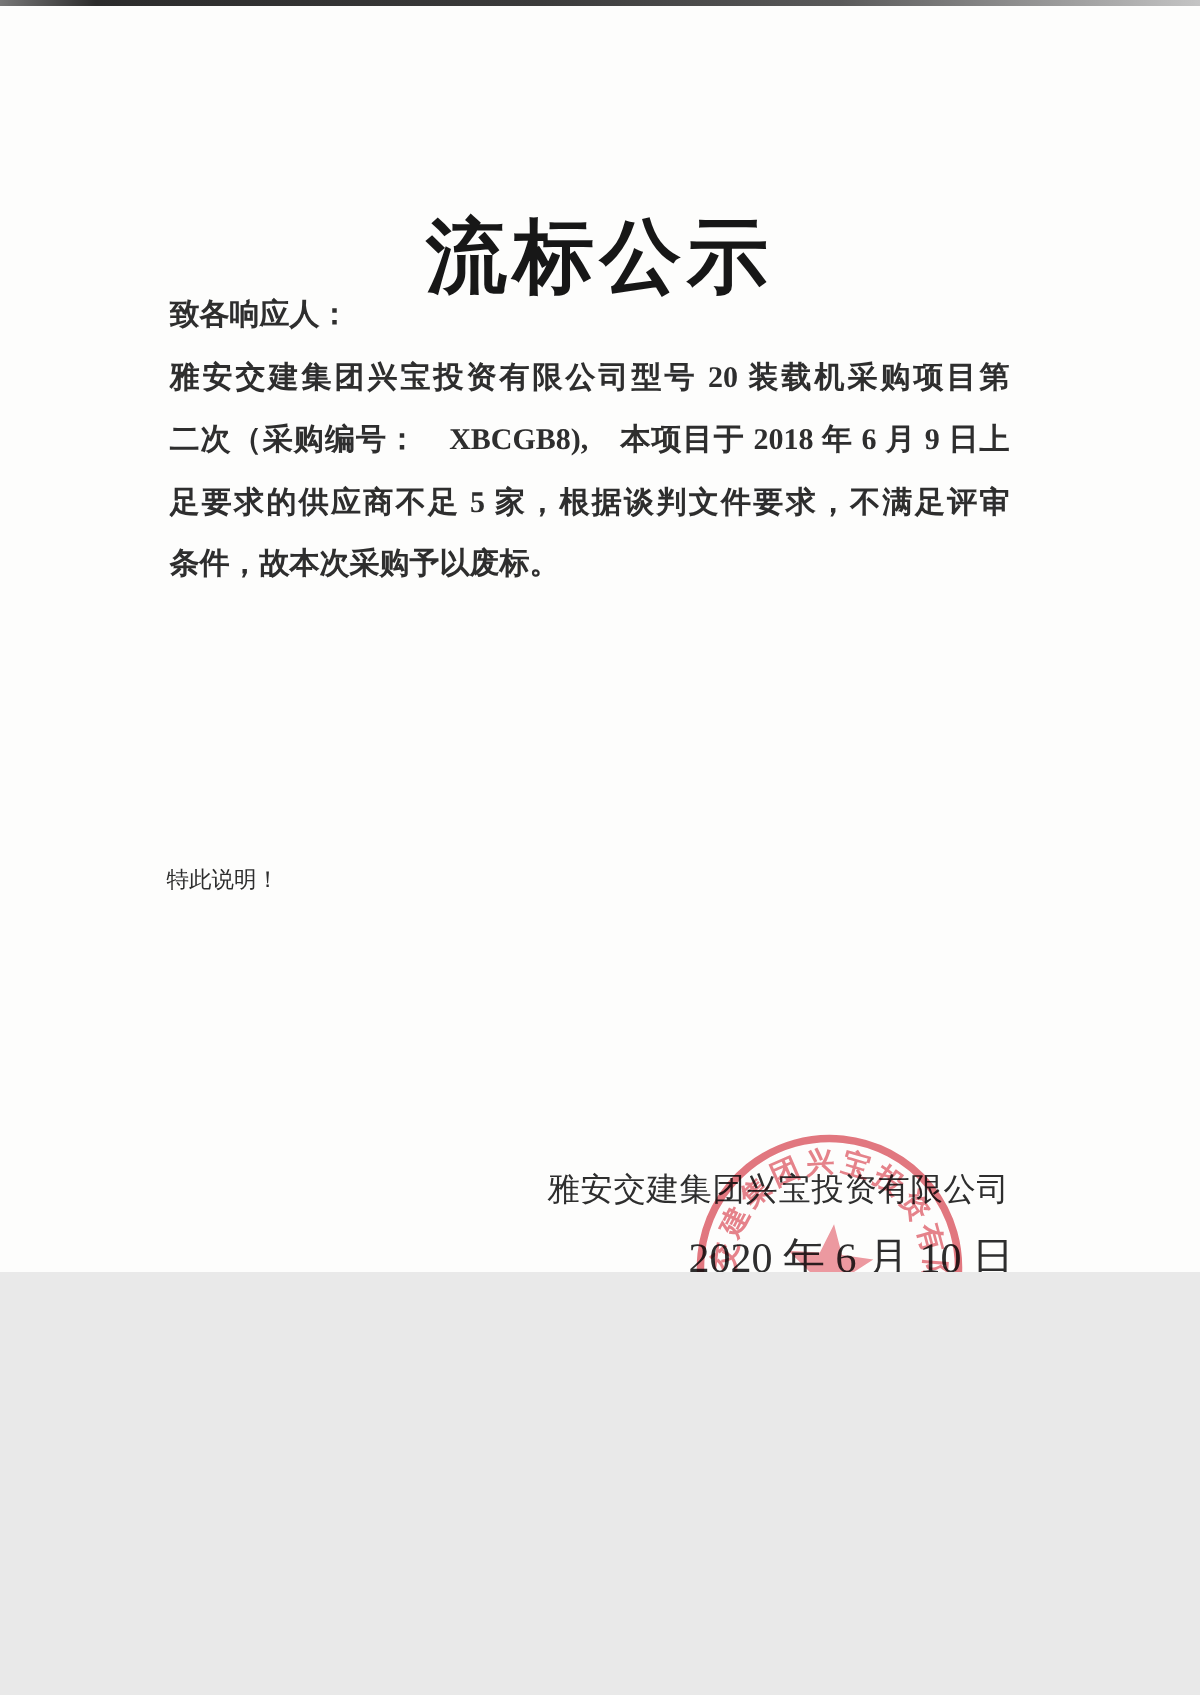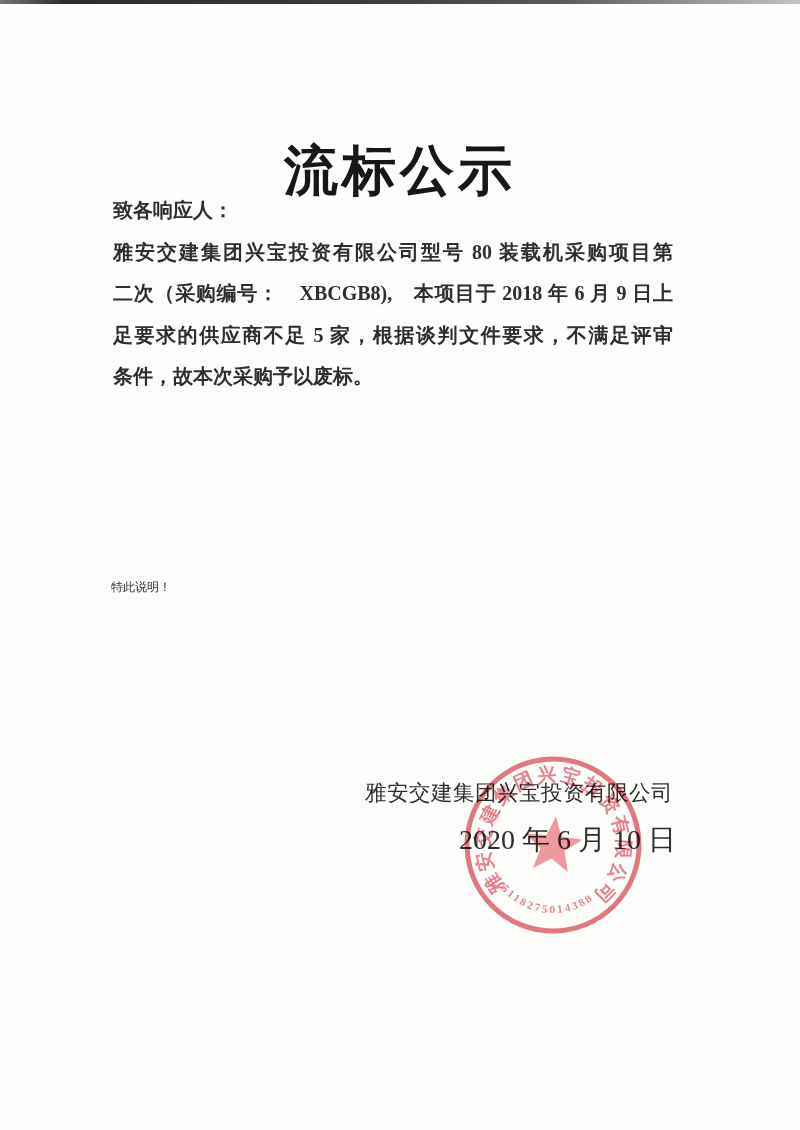--- a/index.html
+++ b/index.html
@@ -1,18 +1,18 @@
 <!DOCTYPE html>
 <html><head>
 <meta charset="utf-8">
 <style>
   html,body{margin:0;padding:0;background:#e9e9e9;}
   .page{
     position:relative;
-    width:800px;height:1130px;
+    width:800px;height:848px;
     margin:0 auto;
     background:#fdfdfc;
     overflow:hidden;
     font-family:"Liberation Serif","DejaVu Serif",serif;
     color:#2e2e2e;
   }
   .scan-line{
     position:absolute;top:0;left:0;width:100%;height:4px;
     background:linear-gradient(90deg,#777 0%,#2c2c2c 8%,#3b3b3b 45%,#5a5a5a 70%,#9a9a9a 88%,#c4c4c4 100%);
   }
@@ -26,21 +26,21 @@
   }
   .body-block{
     position:absolute;left:113px;top:190px;width:560px;
     font-size:20px;line-height:41.5px;
   }
   .line{white-space:normal;overflow:hidden;font-weight:bold;}
   .jl{text-align:justify;text-align-last:justify;}
   .indent{text-indent:2em;}
   .closing{
     position:absolute;left:111px;top:567px;
-    font-size:12px;line-height:41.5px;
+    font-size:15px;line-height:41.5px;
   }
   .sign-company{
     position:absolute;right:127px;top:779px;
     font-size:21.5px;line-height:28px;
     letter-spacing:0.5px;
     text-align:right;
   }
   .sign-date{
     position:absolute;right:124px;top:826px;
     font-size:28px;line-height:28px;
@@ -61,21 +61,21 @@
 <body>
 
 <div class="page">
 
   <div class="scan-line"></div>
 
   <h1 class="doc-title">流标公示</h1>
 
   <div class="body-block">
     <div class="line">致各响应人：</div>
-    <div class="line jl">雅安交建集团兴宝投资有限公司型号 80 装载机采购项目第</div>
+    <div class="line jl">雅安交建集团兴宝投资有限公司型号 20 装载机采购项目第</div>
     <div class="line jl">二次（采购编号：　XBCGB8),　本项目于 2018 年 6 月 9 日上</div>
     <div class="line jl">足要求的供应商不足 5 家，根据谈判文件要求，不满足评审</div>
     <div class="line">条件，故本次采购予以废标。</div>
   </div>
 
   <div class="closing">特此说明！</div>
 
   <div class="sign-company">雅安交建集团兴宝投资有限公司</div>
   <div class="sign-date">2020 年 6 月 10 日</div>
 

